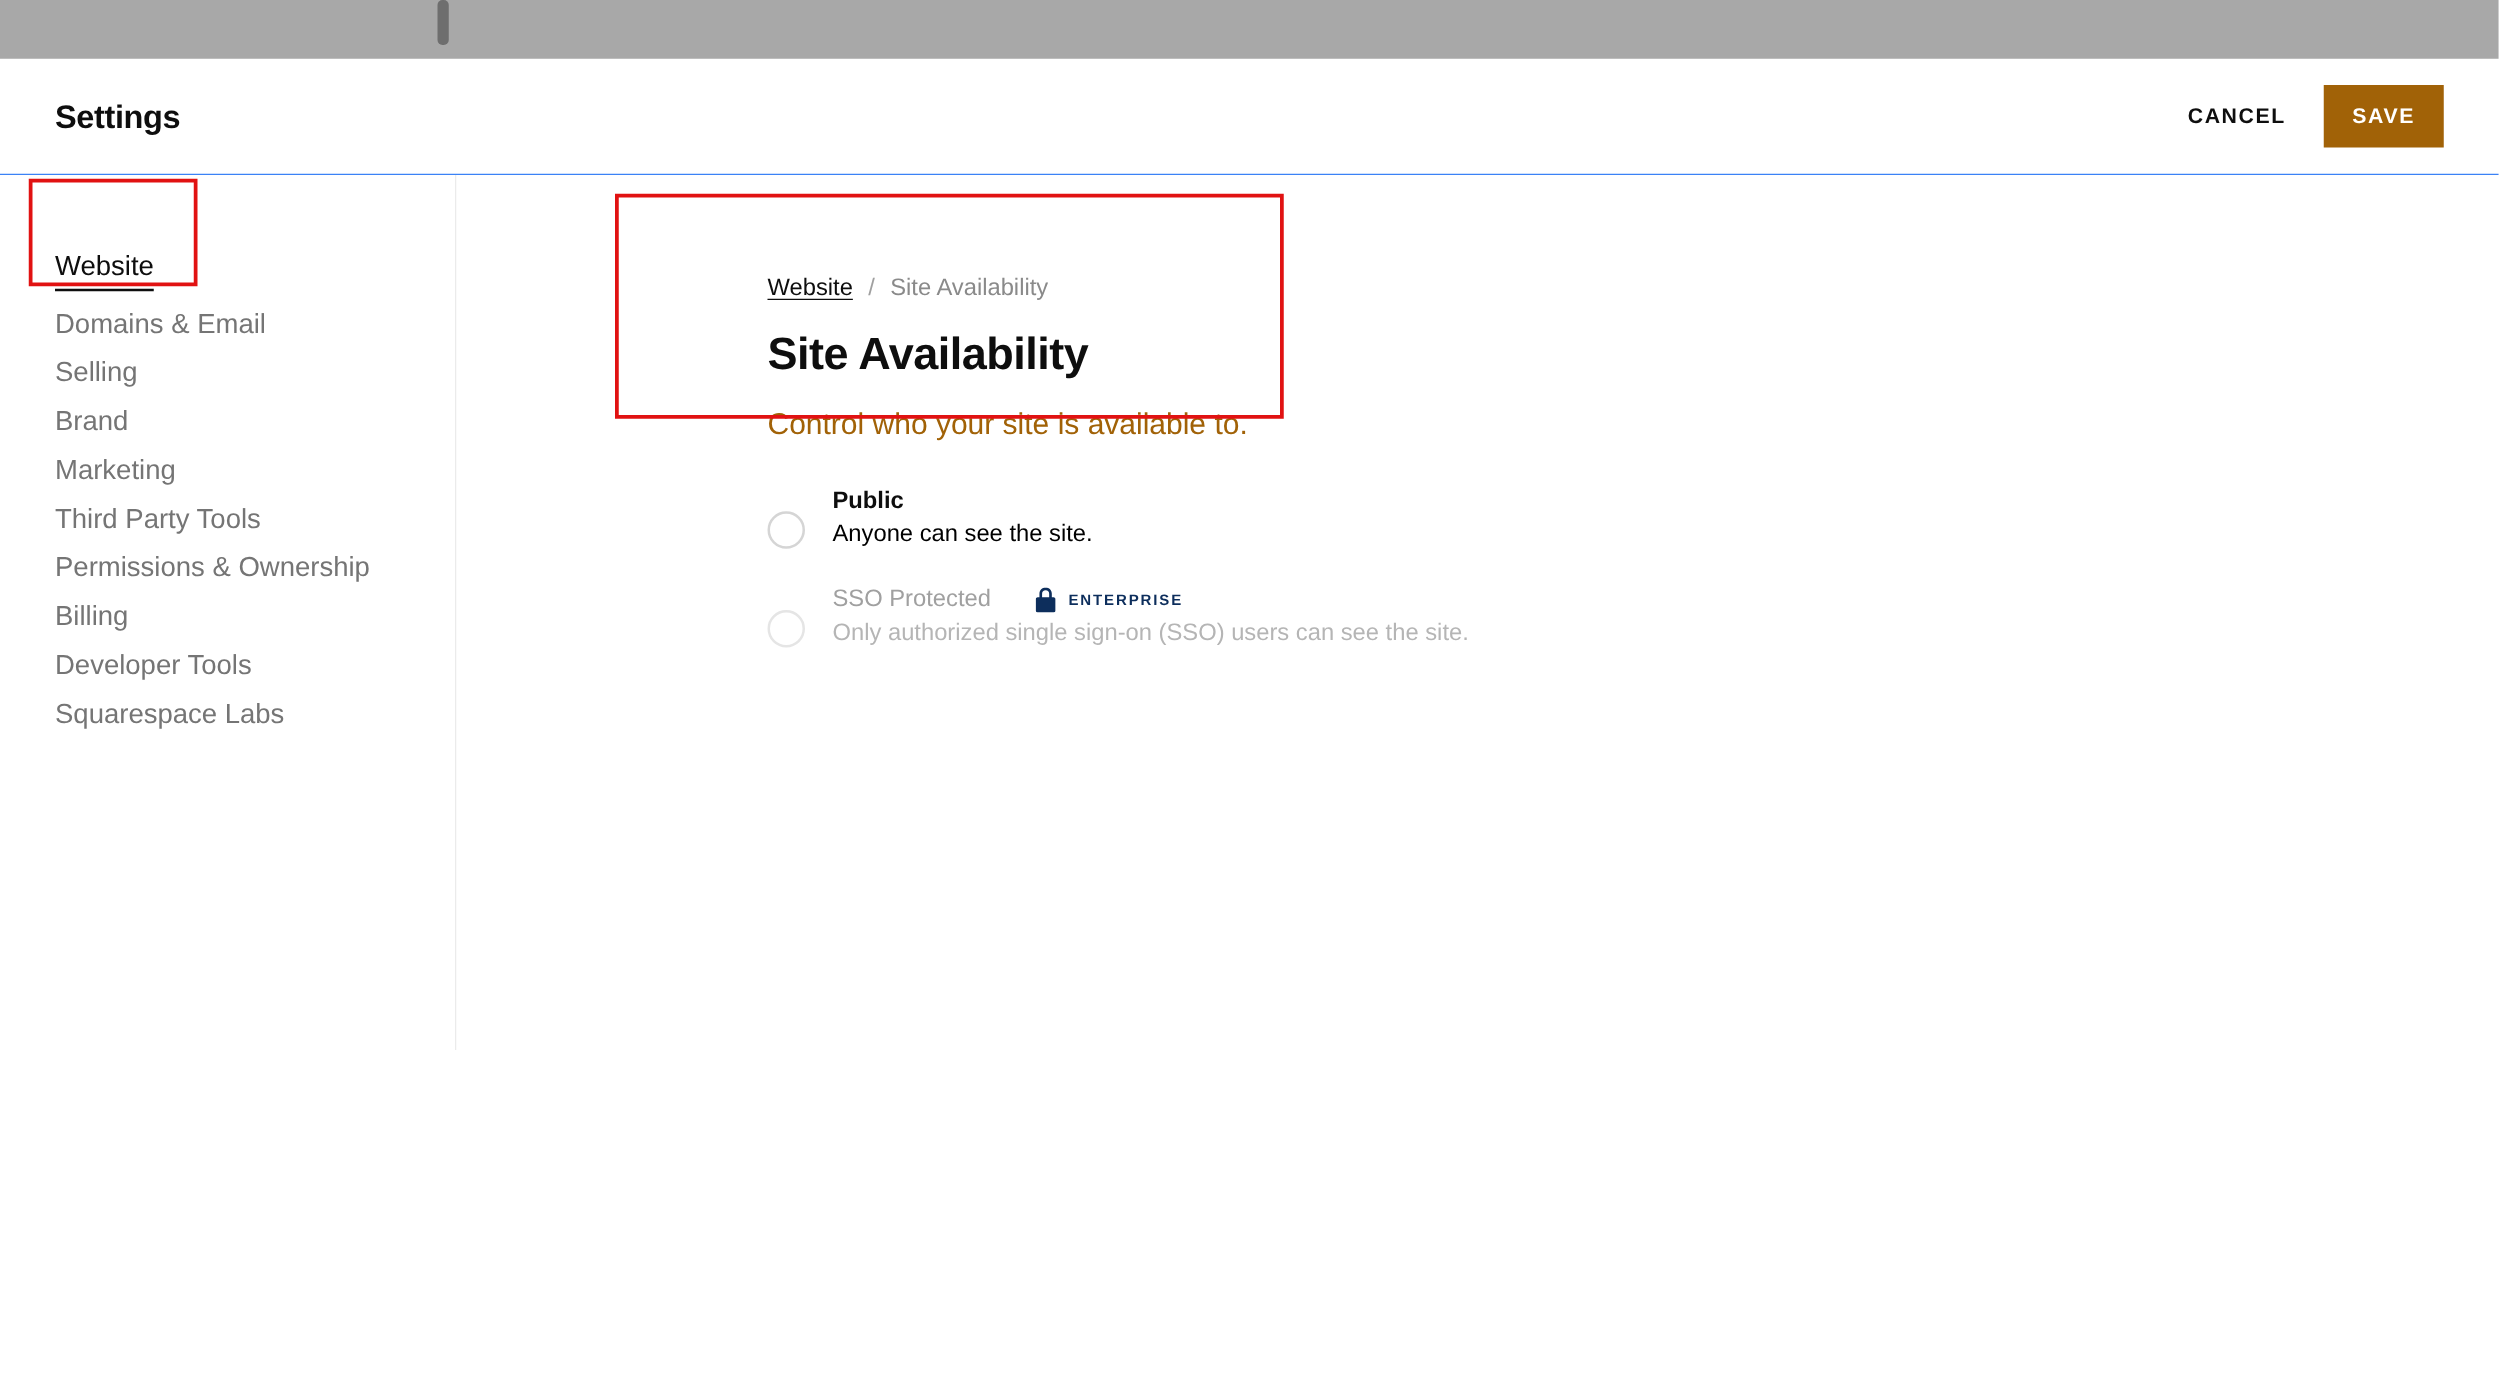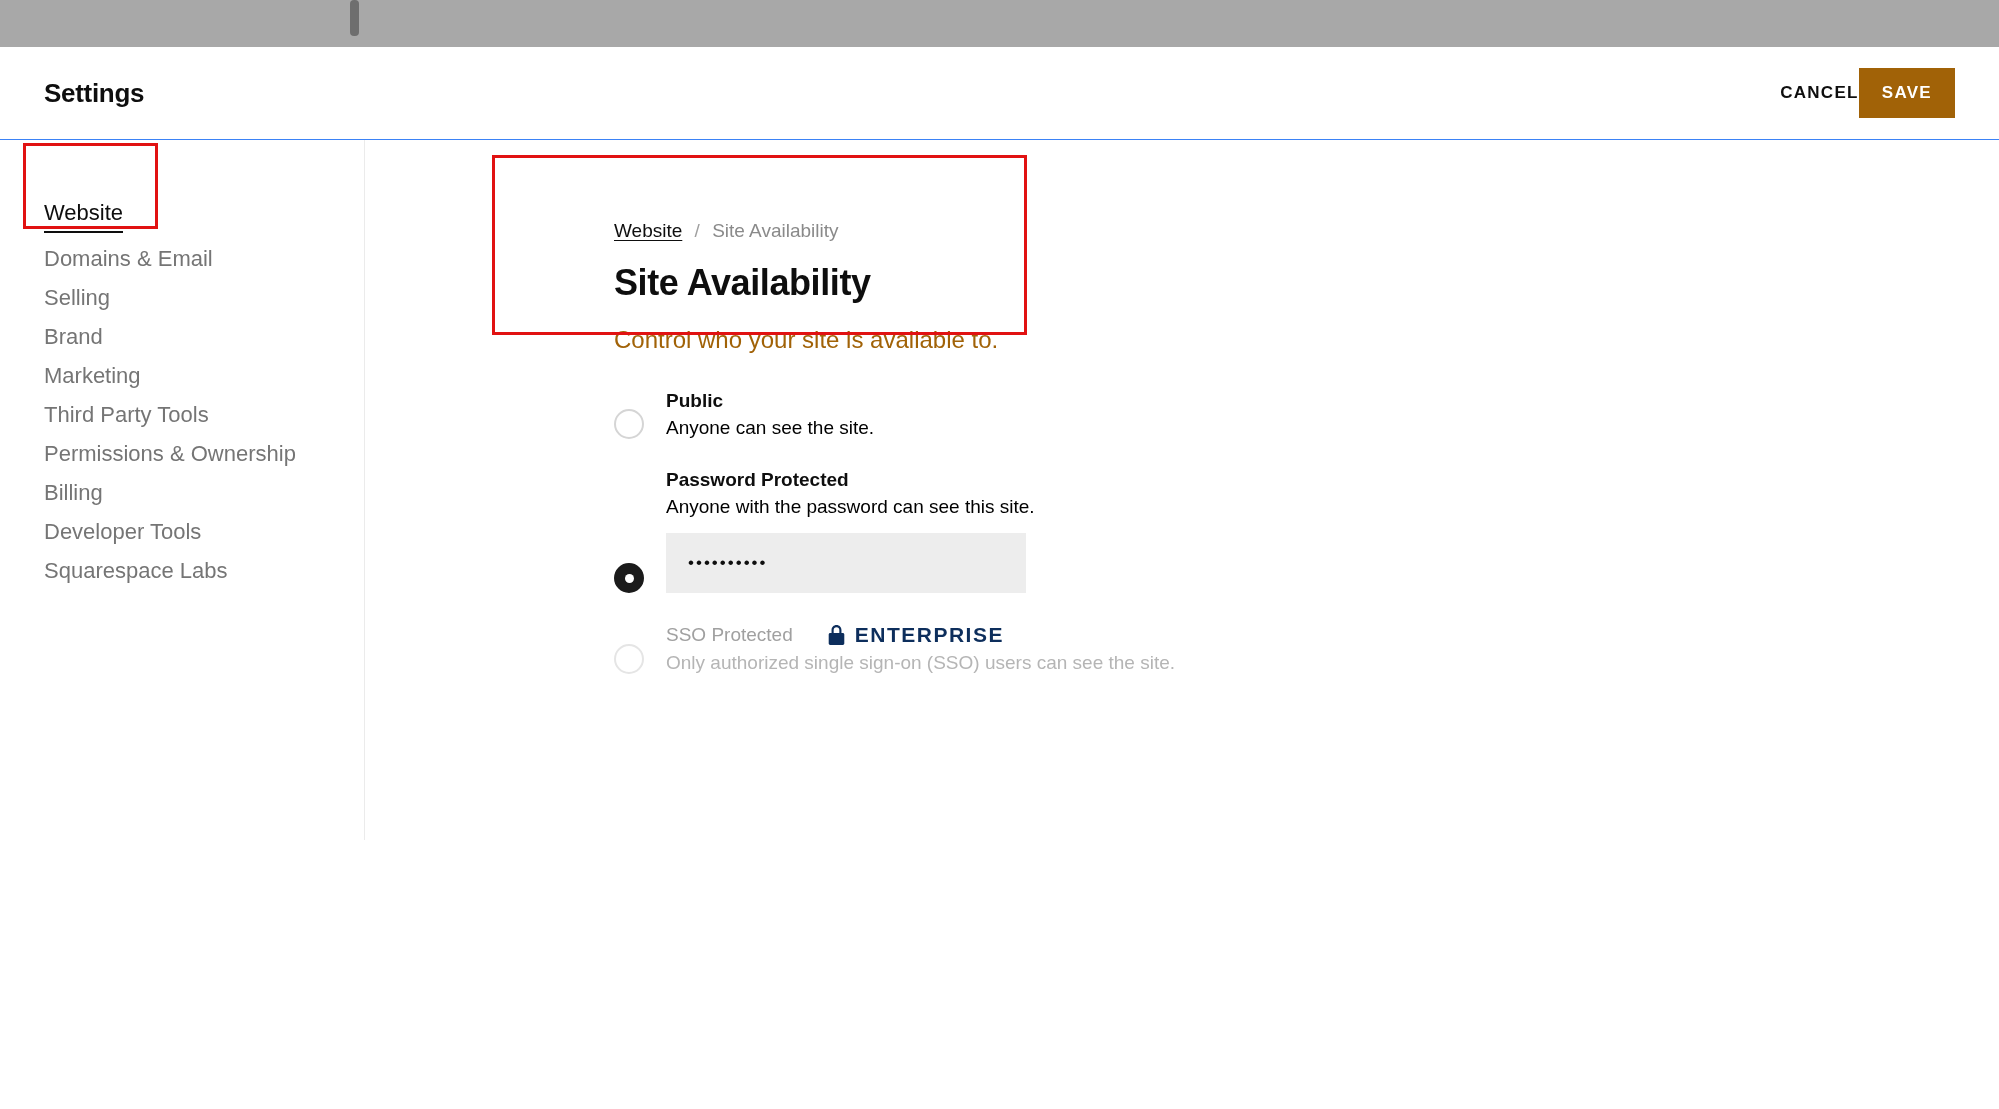--- a/index.html
+++ b/index.html
@@ -39,20 +39,21 @@
       height: 93px;
     }
     .modal-title {
       font-size: 26px;
       font-weight: 700;
       letter-spacing: -0.3px;
     }
     .modal-actions {
       display: flex;
       align-items: center;
+      gap: 30px;
     }
     .cancel-btn {
       background: transparent;
       border: none;
       font-size: 17px;
       font-weight: 700;
       letter-spacing: 1.3px;
       color: #0e0e0e;
       cursor: pointer;
     }
@@ -216,21 +217,21 @@
       border: none;
       outline: none;
     }
     .enterprise-badge {
       display: inline-flex;
       align-items: center;
       gap: 10px;
       color: #0d2e5c;
       font-weight: 700;
       letter-spacing: 1.5px;
-      font-size: 21px;
+      font-size: 12px;
     }
     .lock-icon {
       width: 17px;
       height: 20px;
       fill: #0d2e5c;
     }
   </style>
 </head>
 <body>
 
@@ -275,28 +276,20 @@
         <div class="options">
 
           <div class="option">
             <div class="radio"></div>
             <div class="option-body">
               <div class="option-title">Public</div>
               <div class="option-desc">Anyone can see the site.</div>
             </div>
           </div>
 
-          <div class="option">
-            <div class="radio selected"></div>
-            <div class="option-body">
-              <div class="option-title">Password Protected</div>
-              <div class="option-desc">Anyone with the password can see this site.</div>
-              <input type="password" class="password-box" value="••••••••••" style="">
-            </div>
-          </div>
 
 
           <div class="option">
             <div class="radio disabled"></div>
             <div class="option-body">
               <div class="option-title disabled">
                 <span>SSO Protected</span>
                 <span class="enterprise-badge">
                   <svg class="lock-icon" viewBox="0 0 24 28">
                     <path d="M12 0 C8 0 5 3 5 7 L5 11 L3 11 C2 11 1 12 1 13 L1 26 C1 27 2 28 3 28 L21 28 C22 28 23 27 23 26 L23 13 C23 12 22 11 21 11 L19 11 L19 7 C19 3 16 0 12 0 Z M12 3 C14.5 3 16 4.5 16 7 L16 11 L8 11 L8 7 C8 4.5 9.5 3 12 3 Z"></path>

